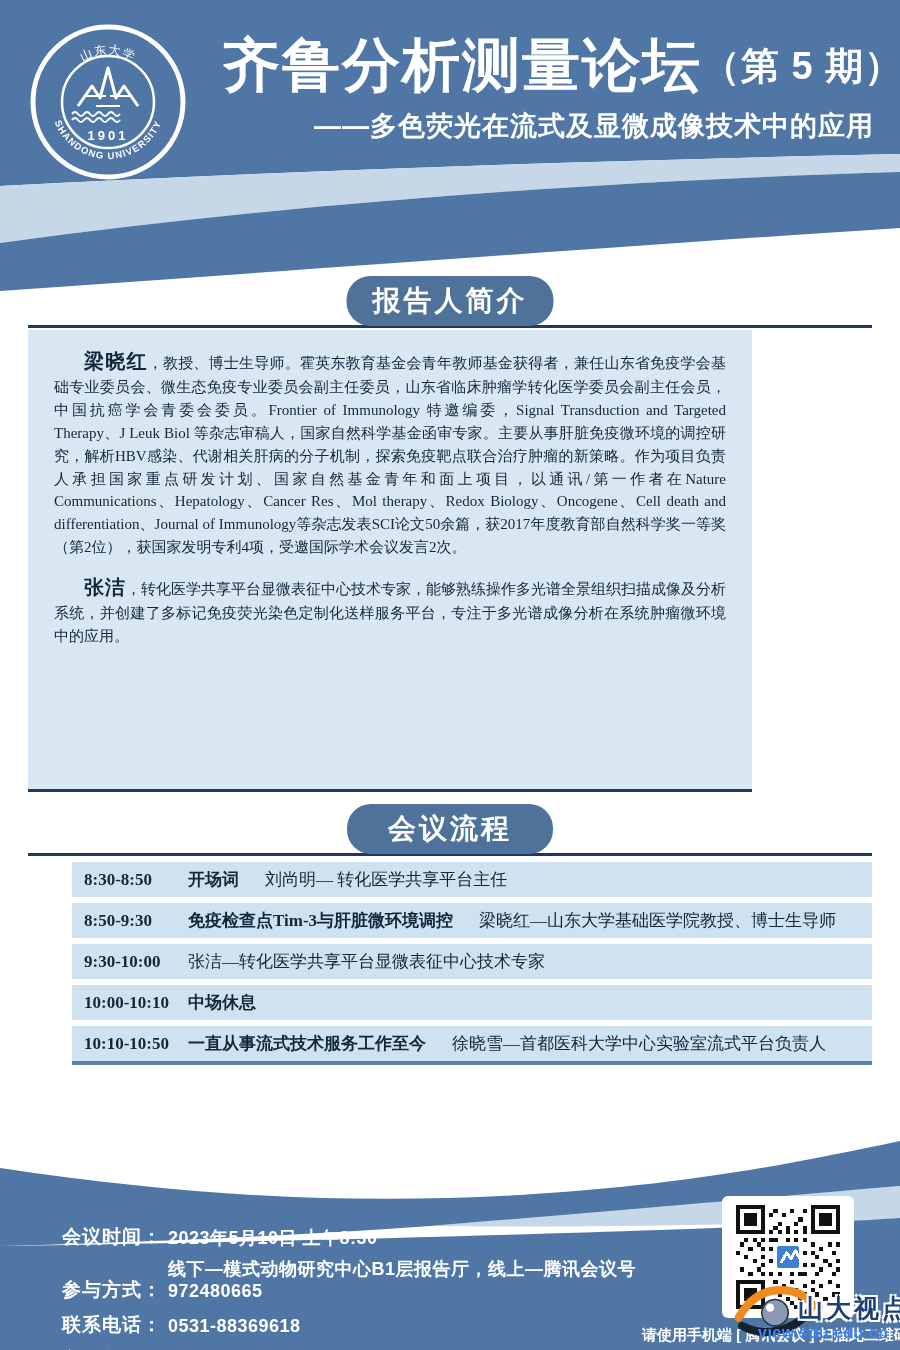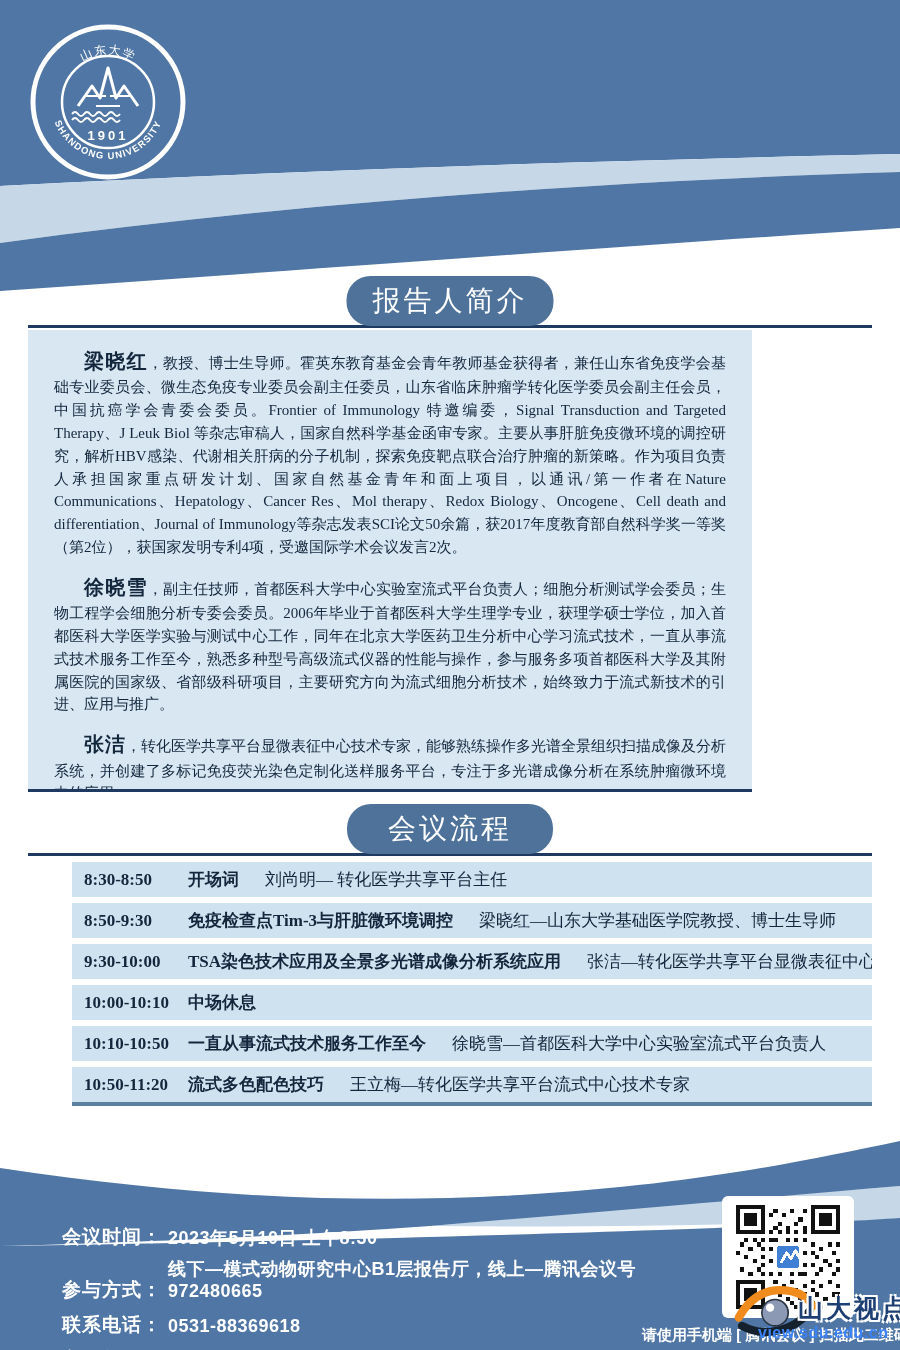--- a/index.html
+++ b/index.html
@@ -30,21 +30,21 @@
   .main-title{font-size:58px;font-weight:900;letter-spacing:2px;line-height:1.2;white-space:nowrap;}
   .title-suffix{font-size:38px;font-weight:900;letter-spacing:1px;vertical-align:6px;}
   .subtitle{margin-top:8px;padding-left:92px;font-size:27px;font-weight:700;letter-spacing:1px;white-space:nowrap;}
 
   
   .section-head{position:absolute;left:0;width:900px;height:56px;z-index:4;}
   .sh-speakers{top:276px;}
   .sh-schedule{top:804px;}
   .section-rule{position:absolute;left:28px;right:28px;bottom:4px;height:3px;background:var(--rule-navy);}
   .badge{position:absolute;left:50%;transform:translateX(-50%);top:0;min-width:206px;height:50px;
-         background:var(--badge-bg);border-radius:24px;color:#fff;font-size:28px;font-weight:400;
+         background:var(--badge-bg);border-radius:24px;color:#fff;font-size:28px;font-weight:700;
          letter-spacing:3px;display:flex;align-items:center;justify-content:center;padding:0 26px;}
 
   
   .panel{position:absolute;left:28px;top:330px;width:724px;height:462px;background:var(--panel-bg);
          border-bottom:3px solid var(--rule-navy);padding:16px 26px 10px 26px;overflow:hidden;
          font-family:"Liberation Serif","DejaVu Serif",serif;color:var(--text-dark);}
   .bio{font-size:15px;line-height:1.52;text-align:justify;text-indent:2em;margin-bottom:13px;}
   .bio-name{font-size:20px;font-weight:700;letter-spacing:1px;}
 
   
@@ -111,29 +111,32 @@
       <text class="emblem-text" x="0" y="38" font-size="13" font-weight="700" letter-spacing="3" text-anchor="middle">1901</text>
       <text class="emblem-text" font-size="12" letter-spacing="1.5">
         <textPath href="#arcTop" startOffset="50%" text-anchor="middle">山东大学</textPath>
       </text>
       <text class="emblem-text" font-size="9.5" letter-spacing="1.2" font-weight="700">
         <textPath href="#arcBottom" startOffset="50%" text-anchor="middle">SHANDONG UNIVERSITY</textPath>
       </text>
     </svg>
   </div>
 
+  <div class="title-block">
+    <div class="main-title"><span>齐鲁分析测量论坛</span><span class="title-suffix">（第 5 期）</span></div>
+    <div class="subtitle">——多色荧光在流式及显微成像技术中的应用</div>
+  </div>
 
   <div class="section-head sh-speakers">
     <div class="section-rule"></div>
     <div class="badge">报告人简介</div>
   </div>
 
   <div class="panel">
     <p class="bio"><span class="bio-name">梁晓红</span><span>，教授、博士生导师。霍英东教育基金会青年教师基金获得者，兼任山东省免疫学会基础专业委员会、微生态免疫专业委员会副主任委员，山东省临床肿瘤学转化医学委员会副主任会员，中国抗癌学会青委会委员。Frontier of Immunology 特邀编委，Signal Transduction and Targeted Therapy、J Leuk Biol 等杂志审稿人，国家自然科学基金函审专家。主要从事肝脏免疫微环境的调控研究，解析HBV感染、代谢相关肝病的分子机制，探索免疫靶点联合治疗肿瘤的新策略。作为项目负责人承担国家重点研发计划、国家自然基金青年和面上项目，以通讯/第一作者在Nature Communications、Hepatology、Cancer Res、Mol therapy、Redox Biology、Oncogene、Cell death and differentiation、Journal of Immunology等杂志发表SCI论文50余篇，获2017年度教育部自然科学奖一等奖（第2位），获国家发明专利4项，受邀国际学术会议发言2次。</span></p>
-    <p class="bio"><span class="bio-name">徐晓雪</span><span>，副主任技师，首都医科大学中心实验室流式平台负责人；细胞分析测试学会委员；生物工程学会细胞分析专委会委员。2006年毕业于首都医科大学生理学专业，获理学硕士学位，加入首都医科大学医学实验与测试中心工作，同年在北京大学医药卫生分析中心学习流式技术，一直从事流式技术服务工作至今，熟悉多种型号高级流式仪器的性能与操作，参与服务多项首都医科大学及其附属医院的国家级、省部级科研项目，主要研究方向为流式细胞分析技术，始终致力于流式新技术的引进、应用与推广。</span></p>
     <p class="bio"><span class="bio-name">张洁</span><span>，转化医学共享平台显微表征中心技术专家，能够熟练操作多光谱全景组织扫描成像及分析系统，并创建了多标记免疫荧光染色定制化送样服务平台，专注于多光谱成像分析在系统肿瘤微环境中的应用。</span></p>
   </div>
 
   <div class="section-head sh-schedule">
     <div class="section-rule"></div>
     <div class="badge">会议流程</div>
   </div>
 
   <div class="schedule">
     <div class="s-row">
@@ -141,37 +144,31 @@
         <span class="s-topic">开场词</span>
         <span class="s-speaker">刘尚明— 转化医学共享平台主任</span>
       </div>
     <div class="s-row">
         <span class="s-time">8:50-9:30</span>
         <span class="s-topic">免疫检查点Tim-3与肝脏微环境调控</span>
         <span class="s-speaker">梁晓红—山东大学基础医学院教授、博士生导师</span>
       </div>
     <div class="s-row">
         <span class="s-time">9:30-10:00</span>
-        <span class="s-topic">TSA染色技术应用及全景多光谱成像分析系统应用</span>
         <span class="s-speaker">张洁—转化医学共享平台显微表征中心技术专家</span>
       </div>
     <div class="s-row">
         <span class="s-time">10:00-10:10</span>
         <span class="s-topic">中场休息</span>
         <span class="s-speaker"></span>
       </div>
     <div class="s-row">
         <span class="s-time">10:10-10:50</span>
         <span class="s-topic">一直从事流式技术服务工作至今</span>
         <span class="s-speaker">徐晓雪—首都医科大学中心实验室流式平台负责人</span>
-      </div>
-    <div class="s-row">
-        <span class="s-time">10:50-11:20</span>
-        <span class="s-topic">流式多色配色技巧</span>
-        <span class="s-speaker">王立梅—转化医学共享平台流式中心技术专家</span>
       </div>
   </div>
 
   <svg class="bottom-wave" viewBox="0 0 900 150" preserveAspectRatio="none">
     <rect x="0" y="0" width="900" height="150" fill="#ffffff"></rect>
     <path class="fill-light" d="M430,126 C600,110 760,97 900,86 L900,120 C760,124 600,128 430,126 Z"></path>
     <path class="fill-primary" d="M0,150 L0,146 C260,142 480,136 660,130 C780,126 850,121 900,118 L900,150 Z"></path>
     <path class="fill-primary" d="M0,68 C200,98 360,104 520,95 C690,85 800,62 900,41 L900,86 C760,98 600,112 430,126 C280,137 110,143 0,146 Z"></path>
   </svg>
   <div class="footer-bg"></div>

